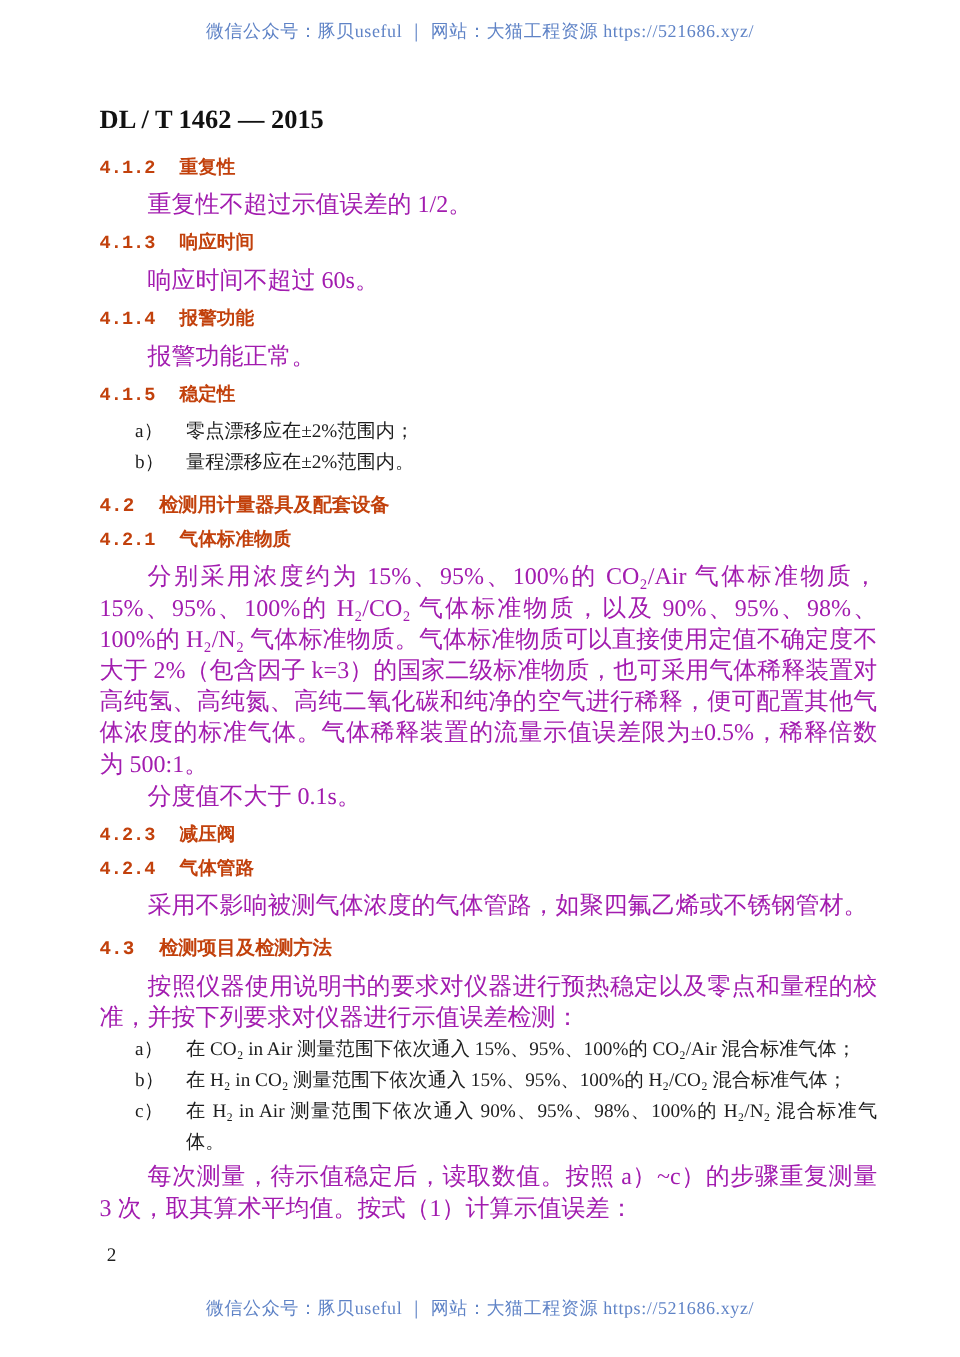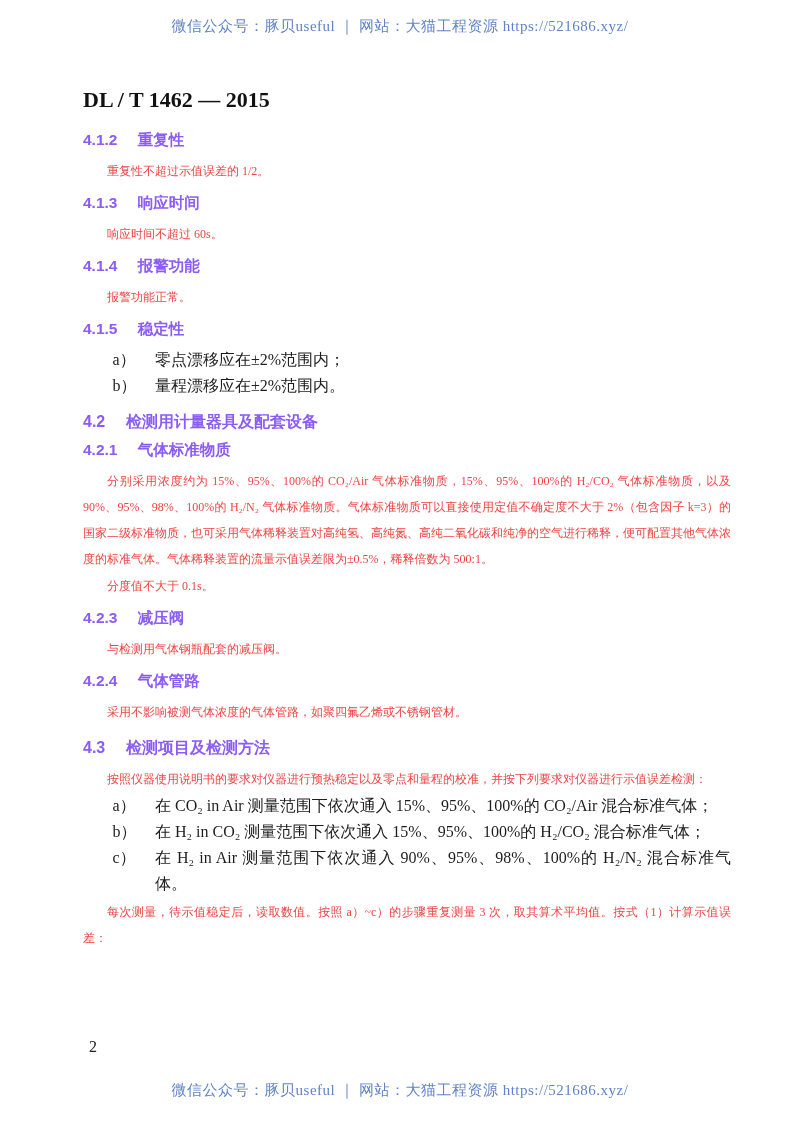--- a/index.html
+++ b/index.html
@@ -37,38 +37,38 @@
   }
   .doc-code {
     font-family: "Liberation Serif", "DejaVu Serif", serif;
     font-weight: bold;
     font-size: 22px;
     line-height: 20px;
     margin: 0 0 21px 0;
     color: #111;
   }
   .sec-h {
-    font-family: Liberation Sans, sans-serif;
+    font-family: Liberation Mono, monospace;
     font-weight: bold;
-    color: #8b5cf6;
+    color: #c2410c;
     line-height: 18px;
     margin: 10px 0 9px 0;
   }
   .sec-h.lv3 { font-size: 15.5px; }
   .sec-h.lv2 { font-size: 16px; margin-top: 14px; }
   .sec-h .num { margin-right: 1.3em; }
   .sec-h.gap-lg { margin-top: 21px; }
 
   .para {
     font-family: "Liberation Serif", "DejaVu Serif", serif;
-    font-size: 12px;
+    font-size: 20px;
     line-height: 26px;
     margin: 0 0 1px 0;
     text-align: justify;
-    color: #ef4444;
+    color: #a21caf;
   }
   .indent { text-indent: 2em; }
 
   .list { margin: 0 0 2px 0; }
   .list-item {
     display: flex;
     padding-left: 1.85em;
     font-family: "Liberation Serif", "DejaVu Serif", serif;
     font-size: 16px;
     line-height: 26px;
@@ -133,21 +133,20 @@
     <div class="sec-h lv3 gap-sm">
       <span class="num">4.2.1</span><span class="ttl">气体标准物质</span>
     </div>
     <p class="para indent">分别采用浓度约为 15%、95%、100%的 CO₂/Air 气体标准物质，15%、95%、100%的 H₂/CO₂ 气体标准物质，以及 90%、95%、98%、100%的 H₂/N₂ 气体标准物质。气体标准物质可以直接使用定值不确定度不大于 2%（包含因子 k=3）的国家二级标准物质，也可采用气体稀释装置对高纯氢、高纯氮、高纯二氧化碳和纯净的空气进行稀释，便可配置其他气体浓度的标准气体。气体稀释装置的流量示值误差限为±0.5%，稀释倍数为 500:1。</p>
 
     <p class="para indent">分度值不大于 0.1s。</p>
 
     <div class="sec-h lv3">
       <span class="num">4.2.3</span><span class="ttl">减压阀</span>
     </div>
-    <p class="para indent">与检测用气体钢瓶配套的减压阀。</p>
 
     <div class="sec-h lv3">
       <span class="num">4.2.4</span><span class="ttl">气体管路</span>
     </div>
     <p class="para indent">采用不影响被测气体浓度的气体管路，如聚四氟乙烯或不锈钢管材。</p>
 
     <div class="sec-h lv2">
       <span class="num">4.3</span><span class="ttl">检测项目及检测方法</span>
     </div>
 

